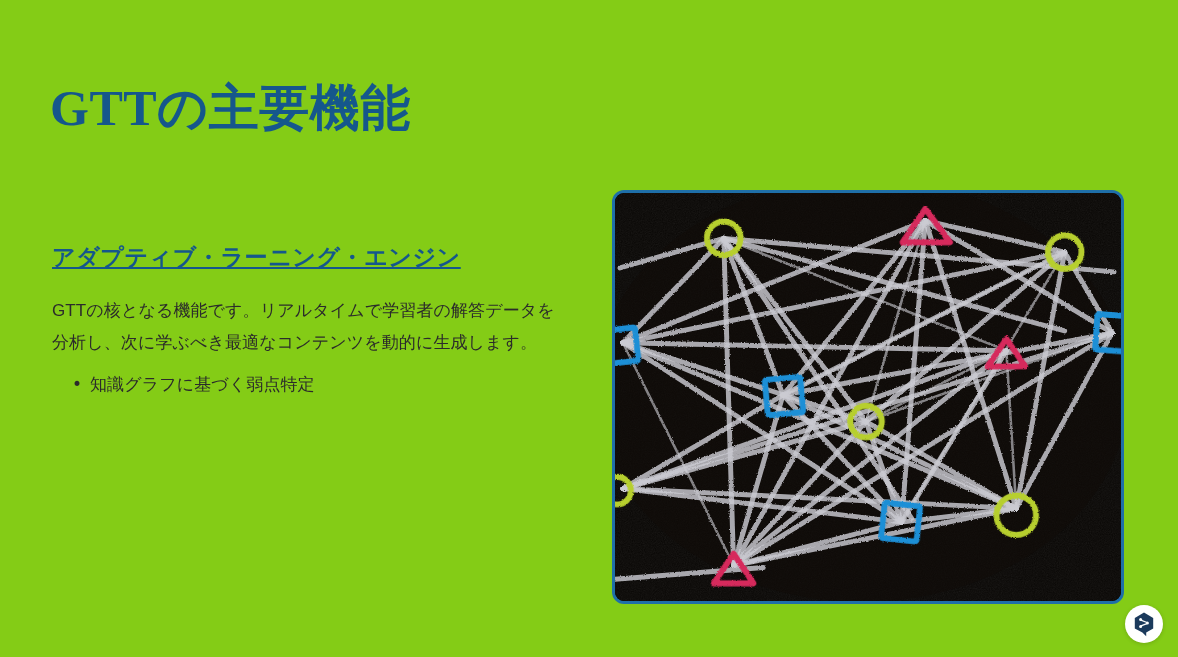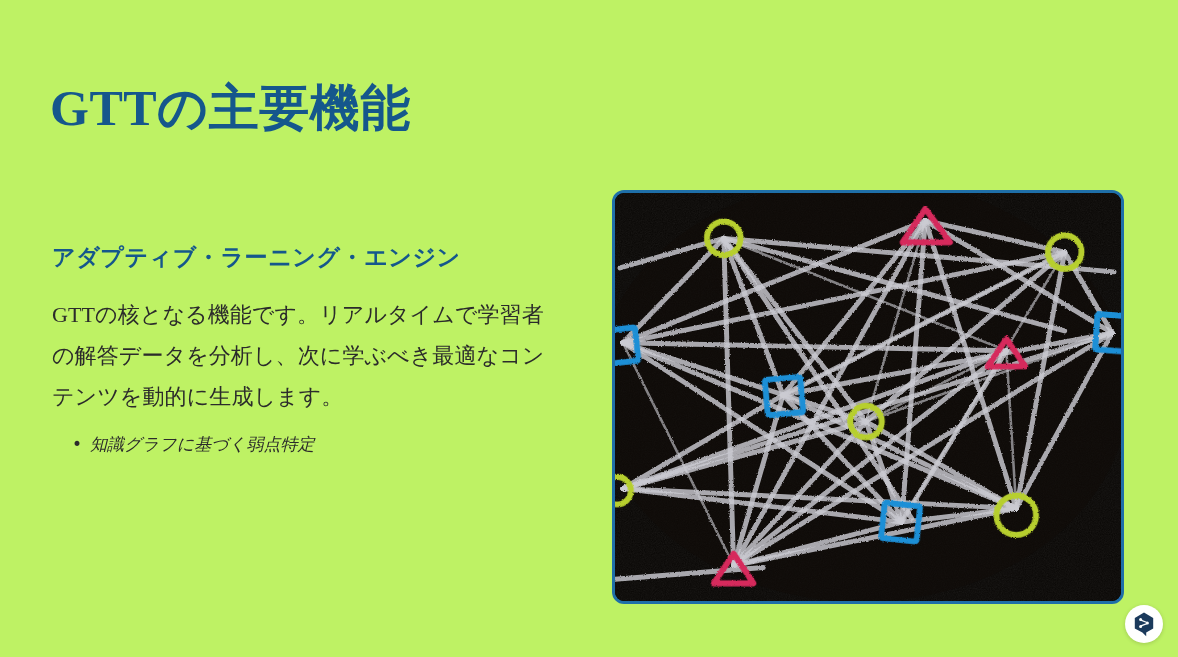--- a/index.html
+++ b/index.html
@@ -11,21 +11,21 @@
     height: 657px;
     background: #f3efdd;
     font-family: "Liberation Sans", sans-serif;
     overflow: hidden;
     position: relative;
   }
 
   .slide {
     position: absolute;
     inset: 0;
-    background: #bef264;
+    background: #84cc16;
   }
 
   
   .slide-title {
     position: absolute;
     left: 50px;
     top: 46px;
     font-family: "Liberation Serif", "DejaVu Serif", serif;
     font-weight: 700;
     font-size: 50px;
@@ -44,46 +44,46 @@
   }
 
   .section-heading {
     font-family: "DejaVu Sans", "Liberation Sans", sans-serif;
     font-weight: 700;
     font-size: 23px;
     line-height: 1.3;
     color: #15578c;
     letter-spacing: 0.6px;
     margin: 0 0 22px 0;
+    text-decoration: underline;
   }
 
   .body-text {
-    font-family: Liberation Serif, serif;
-    font-size: 22px;
+    font-family: Liberation Sans, sans-serif;
+    font-size: 17px;
     line-height: 1.86;
     color: #2b2b2b;
     margin: 0 0 14px 0;
     letter-spacing: 0.1px;
   }
 
   .bullet-list {
     list-style: none;
     margin: 0;
     padding: 0 0 0 20px;
   }
   .bullet-item {
     font-family: "DejaVu Sans", "Liberation Sans", sans-serif;
     font-size: 17px;
     line-height: 1.5;
     color: #2b2b2b;
     margin: 0 0 22px 0;
     position: relative;
     padding-left: 18px;
     letter-spacing: 0.1px;
-    font-style: italic;
   }
   .bullet-item::before {
     content: "\2022";
     position: absolute;
     left: 0;
     top: 0;
     color: #2b2b2b;
     font-size: 17px;
   }
 

